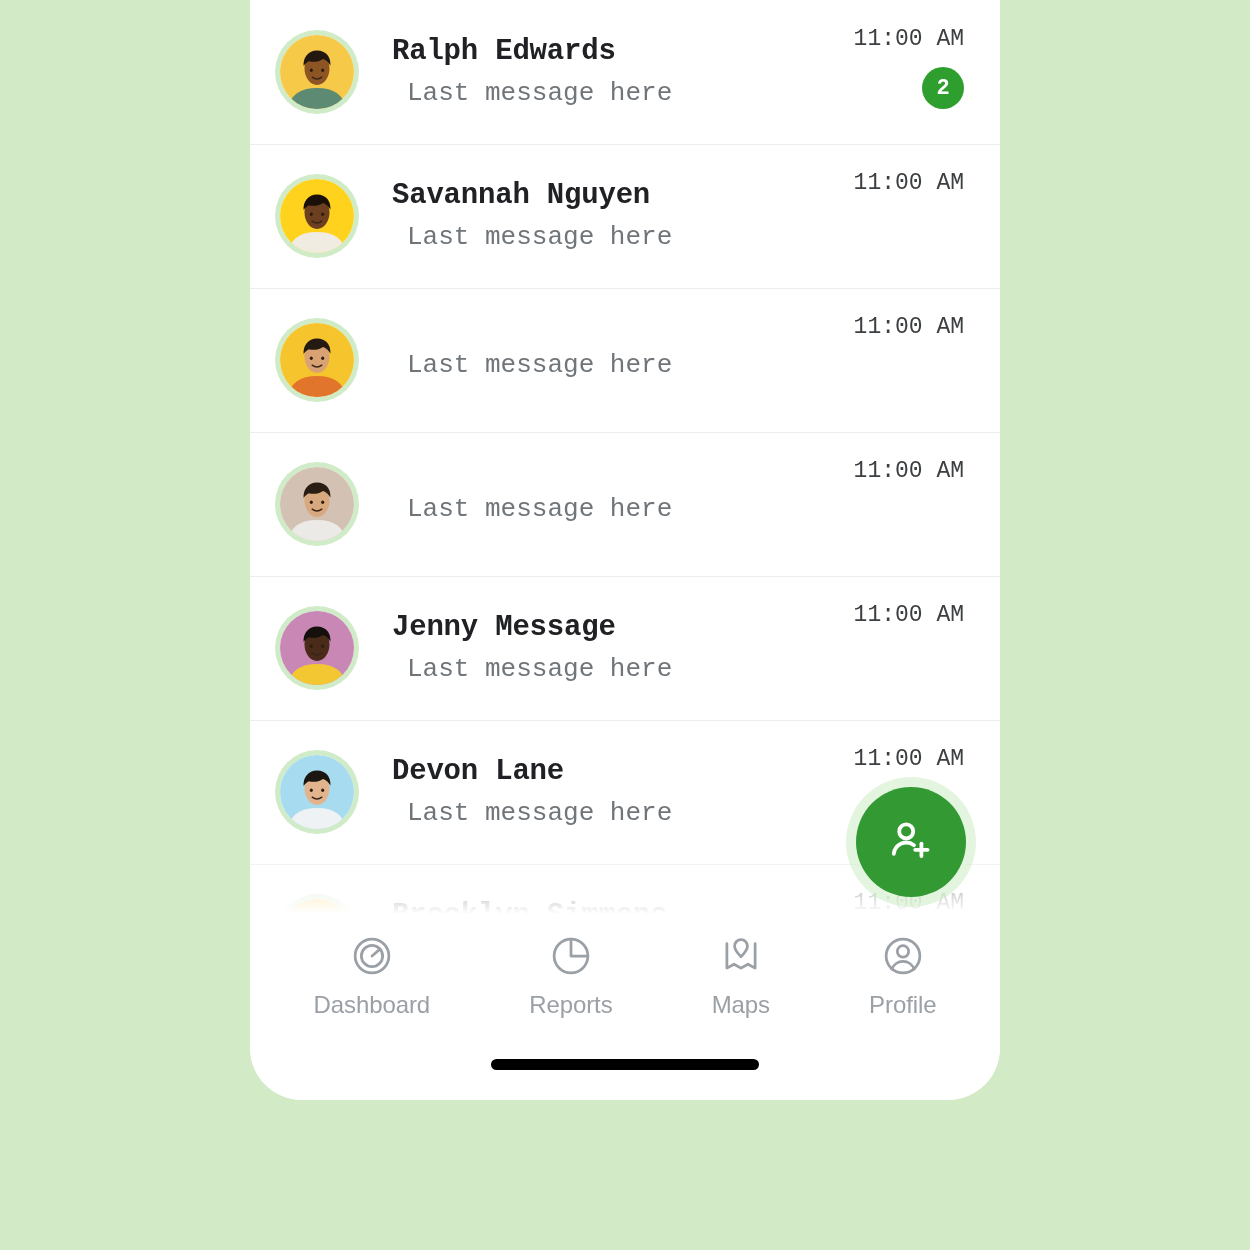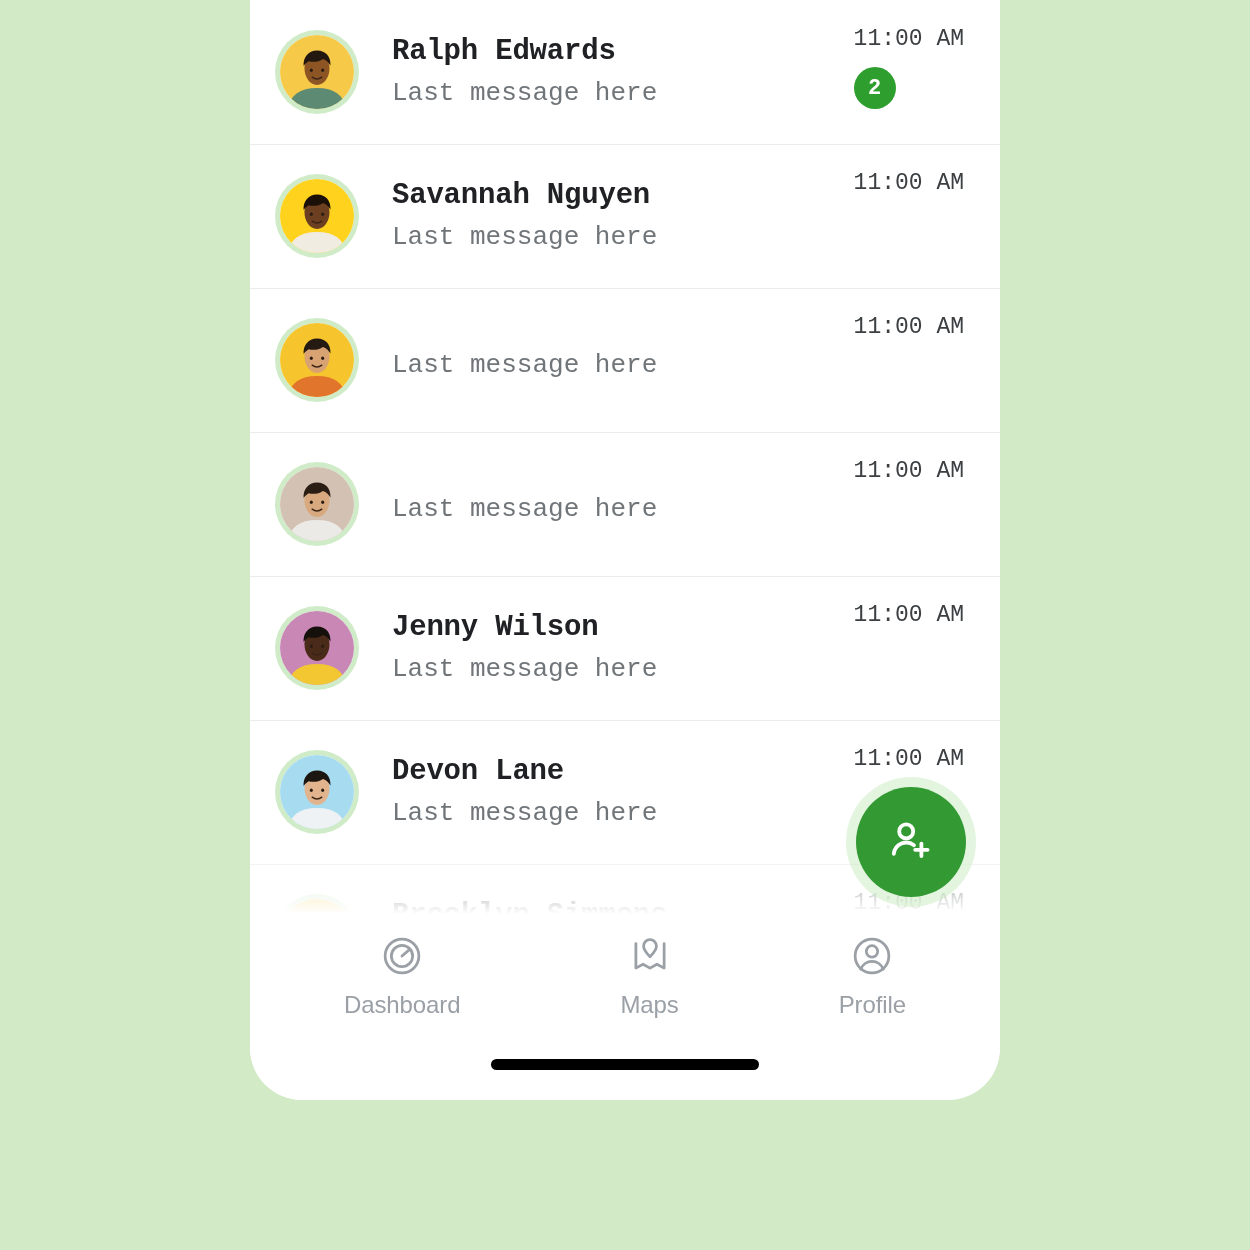--- a/index.html
+++ b/index.html
@@ -64,27 +64,28 @@
     letter-spacing:-.2px;
     line-height:1.15;
     white-space:nowrap;
   }
   .conv-msg{
     margin-top:11px;
     font-size:26px;
     color:#70757a;
     line-height:1.15;
     white-space:nowrap;
+    margin-left:15px;
   }
 
   .conv-meta{
     flex:0 0 auto;
     display:flex;
     flex-direction:column;
-    align-items:flex-start;
+    align-items:flex-end;
     align-self:stretch;
     padding-top:26px;
   }
   .conv-time{
     font-size:23px;
     color:#3c4043;
     white-space:nowrap;
   }
   .conv-badge{
     margin-top:15px;
@@ -269,21 +270,21 @@
       <rect width="74" height="74" fill="#c987b6"></rect>
       <path d="M8 74c2-14 12-21 29-21s27 7 29 21z" fill="#f2c731"></path>
       <path d="M37 20c8.5 0 12.5 5.5 12.5 13.5S44.5 50 37 50s-12.5-8.5-12.5-16.5S28.5 20 37 20z" fill="#4a2a19"></path>
       <path d="M23.6 31c-.6-8.4 4.5-15.6 13.4-15.6 9.1 0 13.9 6.4 13.5 15.2-1.8-3.1-4.2-5.6-7.5-6.7-3.9 2.9-9.6 3.6-14.3 2.4-1.9 1.1-3.6 2.6-5.1 4.7z" fill="#15100c"></path>
       <ellipse cx="31.3" cy="35.2" rx="1.5" ry="1.7" fill="#2a1c12"></ellipse>
       <ellipse cx="42.7" cy="35.2" rx="1.5" ry="1.7" fill="#2a1c12"></ellipse>
       <path d="M32.2 42.2c2.8 2.1 6.8 2.1 9.6 0" stroke="#3a2518" stroke-width="1.5" fill="none" stroke-linecap="round"></path>
     </svg>
         </div>
     <div class="conv-text">
-      <div class="conv-name">Jenny Wilson</div>
+      <div class="conv-name">Jenny Message</div>
       <div class="conv-msg">Last message here</div>
     </div>
     <div class="conv-meta">
       <div class="conv-time">11:00 AM</div>
       <div class="conv-badge hidden"></div>
     </div>
       </div>
       <div class="conv-row">
     <div class="avatar">
           <svg viewBox="0 0 74 74" preserveAspectRatio="xMidYMid slice">
@@ -345,20 +346,29 @@
     <div id="nav-items">
         <button class="nav-item">
     <span class="nav-icon">
             <svg viewBox="0 0 24 24" fill="none" stroke="#9aa0a6" stroke-width="1.5" stroke-linecap="round" stroke-linejoin="round">
                 <circle cx="12" cy="12" r="9.2"></circle>
                 <circle cx="12" cy="12" r="5.8"></circle>
                 <path d="M12 12l4.2-3.6"></path>
               </svg>
           </span>
     <span class="nav-label">Dashboard</span>
+        </button>
+        <button class="nav-item">
+    <span class="nav-icon">
+            <svg viewBox="0 0 24 24" fill="none" stroke="#9aa0a6" stroke-width="1.5" stroke-linecap="round" stroke-linejoin="round">
+                <circle cx="12" cy="12" r="9.2"></circle>
+                <path d="M12 2.8V12h9.2"></path>
+              </svg>
+          </span>
+    <span class="nav-label">Reports</span>
         </button>
         <button class="nav-item">
     <span class="nav-icon">
             <svg viewBox="0 0 24 24" fill="none" stroke="#9aa0a6" stroke-width="1.5" stroke-linecap="round" stroke-linejoin="round">
                 <path d="M4.3 5.2v13.4l3.9-2.1 3.8 2.1 3.8-2.1 3.9 2.1V5.2"></path>
                 <path d="M12 3.1a3.5 3.5 0 0 1 3.5 3.5c0 2.4-3.5 5.8-3.5 5.8s-3.5-3.4-3.5-5.8A3.5 3.5 0 0 1 12 3.1z"></path>
               </svg>
           </span>
     <span class="nav-label">Maps</span>
         </button>

